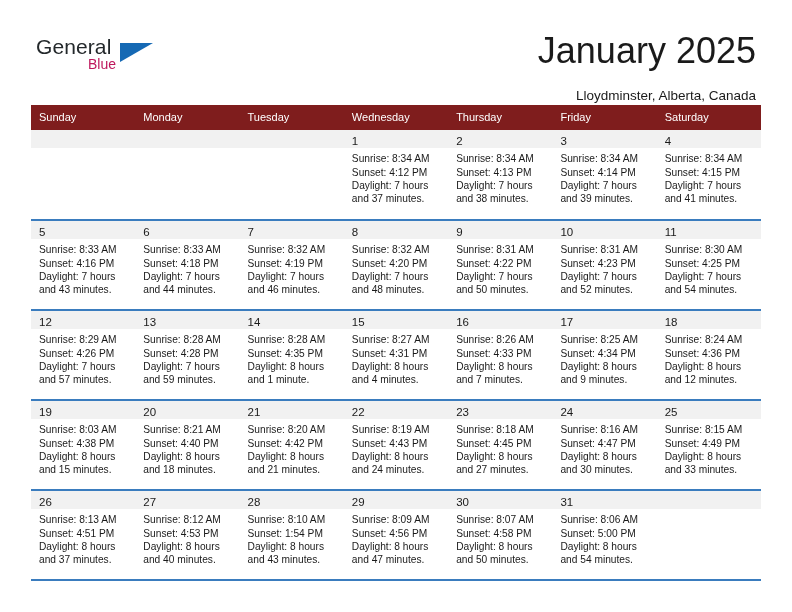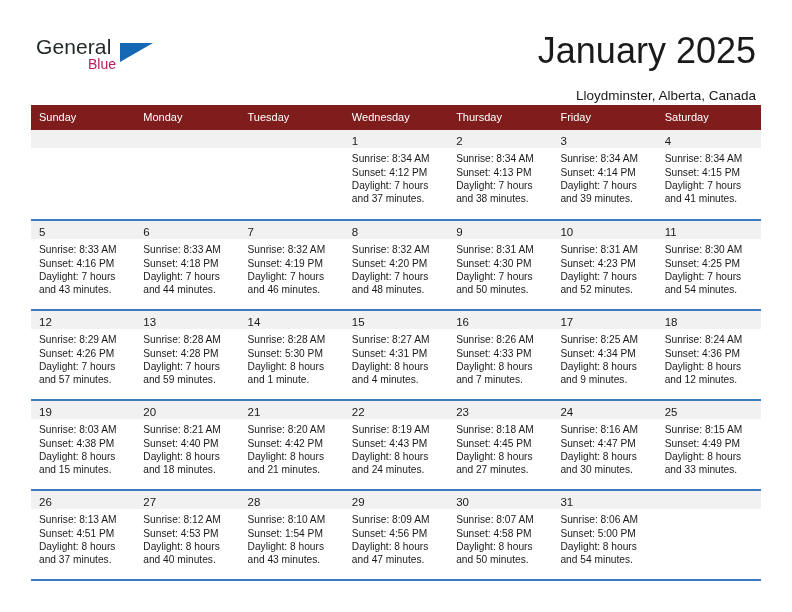--- a/index.html
+++ b/index.html
@@ -284,21 +284,21 @@
                 <div class="detail-line">Daylight: 7 hours</div>
                 <div class="detail-line">and 48 minutes.</div>
               </div>
             </div>
           </td>
           <td>
             <div class="cell-inner">
               <div class="daynum-band"><span class="daynum">9</span></div>
               <div class="cell-body">
                 <div class="detail-line">Sunrise: 8:31 AM</div>
-                <div class="detail-line">Sunset: 4:30 PM</div>
+                <div class="detail-line">Sunset: 4:22 PM</div>
                 <div class="detail-line">Daylight: 7 hours</div>
                 <div class="detail-line">and 50 minutes.</div>
               </div>
             </div>
           </td>
           <td>
             <div class="cell-inner">
               <div class="daynum-band"><span class="daynum">10</span></div>
               <div class="cell-body">
                 <div class="detail-line">Sunrise: 8:31 AM</div>
@@ -341,21 +341,21 @@
                 <div class="detail-line">Daylight: 7 hours</div>
                 <div class="detail-line">and 59 minutes.</div>
               </div>
             </div>
           </td>
           <td>
             <div class="cell-inner">
               <div class="daynum-band"><span class="daynum">14</span></div>
               <div class="cell-body">
                 <div class="detail-line">Sunrise: 8:28 AM</div>
-                <div class="detail-line">Sunset: 5:30 PM</div>
+                <div class="detail-line">Sunset: 4:35 PM</div>
                 <div class="detail-line">Daylight: 8 hours</div>
                 <div class="detail-line">and 1 minute.</div>
               </div>
             </div>
           </td>
           <td>
             <div class="cell-inner">
               <div class="daynum-band"><span class="daynum">15</span></div>
               <div class="cell-body">
                 <div class="detail-line">Sunrise: 8:27 AM</div>

